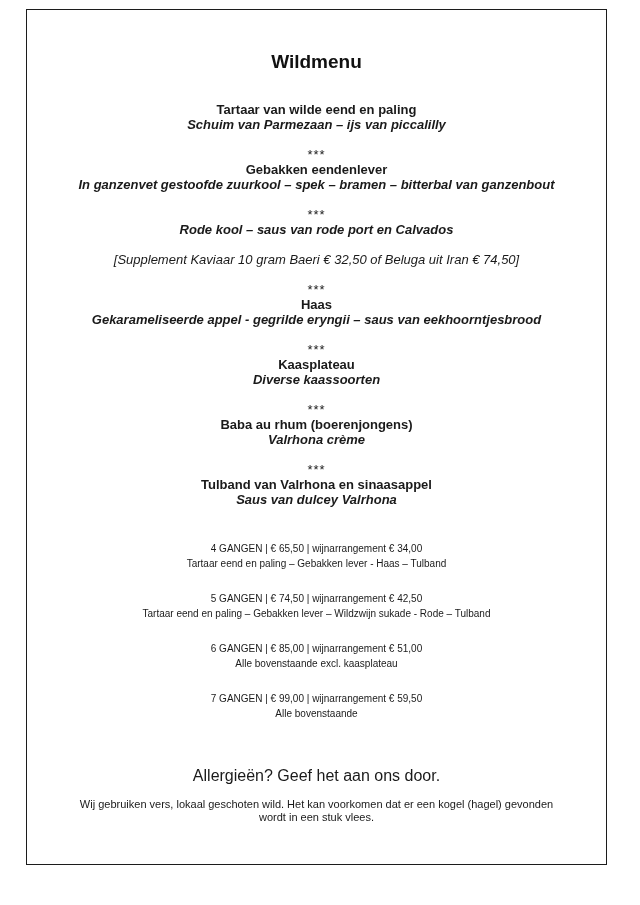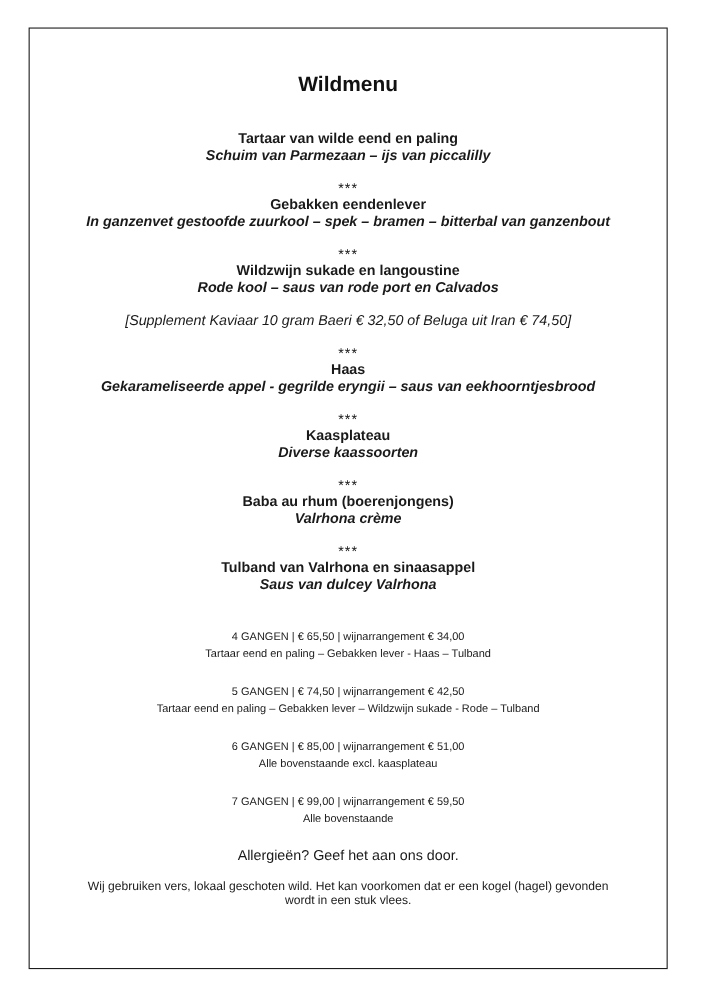--- a/index.html
+++ b/index.html
@@ -8,21 +8,21 @@
     width: 640px;
     height: 905px;
     position: relative;
     font-family: "Liberation Sans", "DejaVu Sans", sans-serif;
     color: #1a1a1a;
     -webkit-font-smoothing: antialiased;
   }
   .frame {
     position: absolute;
     left: 26px;
-    top: 25px;
+    top: 9px;
     width: 581px;
     height: 856px;
     border: 1.5px solid #1c1c1c;
     background: #ffffff;
     text-align: center;
     overflow: hidden;
   }
   p { margin: 0; }
   h1.title {
     margin: 41px 0 29px 0;
@@ -59,22 +59,22 @@
     color: #1a1a1a;
   }
   .packages { margin-top: 34px; }
   .package p {
     font-size: 10px;
     line-height: 15px;
     color: #1a1a1a;
   }
   .package + .package { margin-top: 20px; }
   .allergy {
-    margin-top: 18px;
-    font-size: 13px;
+    margin-top: 47px;
+    font-size: 16px;
     line-height: 15px;
     color: #1a1a1a;
   }
   .footnote {
     margin: 15px auto 0 auto;
     max-width: 492px;
     font-size: 11px;
     line-height: 13px;
     color: #1a1a1a;
   }
@@ -96,21 +96,20 @@
     <p class="sep">***</p>
 
     <div class="course">
       <p class="name">Gebakken eendenlever</p>
       <p class="desc">In ganzenvet gestoofde zuurkool – spek – bramen – bitterbal van ganzenbout</p>
     </div>
 
     <p class="sep">***</p>
 
     <div class="course">
-      <p class="name">Wildzwijn sukade en langoustine</p>
       <p class="desc">Rode kool – saus van rode port en Calvados</p>
     </div>
 
     <p class="supplement">[Supplement Kaviaar 10 gram Baeri € 32,50 of Beluga uit Iran € 74,50]</p>
 
     <p class="sep">***</p>
 
     <div class="course">
       <p class="name">Haas</p>
       <p class="desc">Gekarameliseerde appel - gegrilde eryngii – saus van eekhoorntjesbrood</p>

